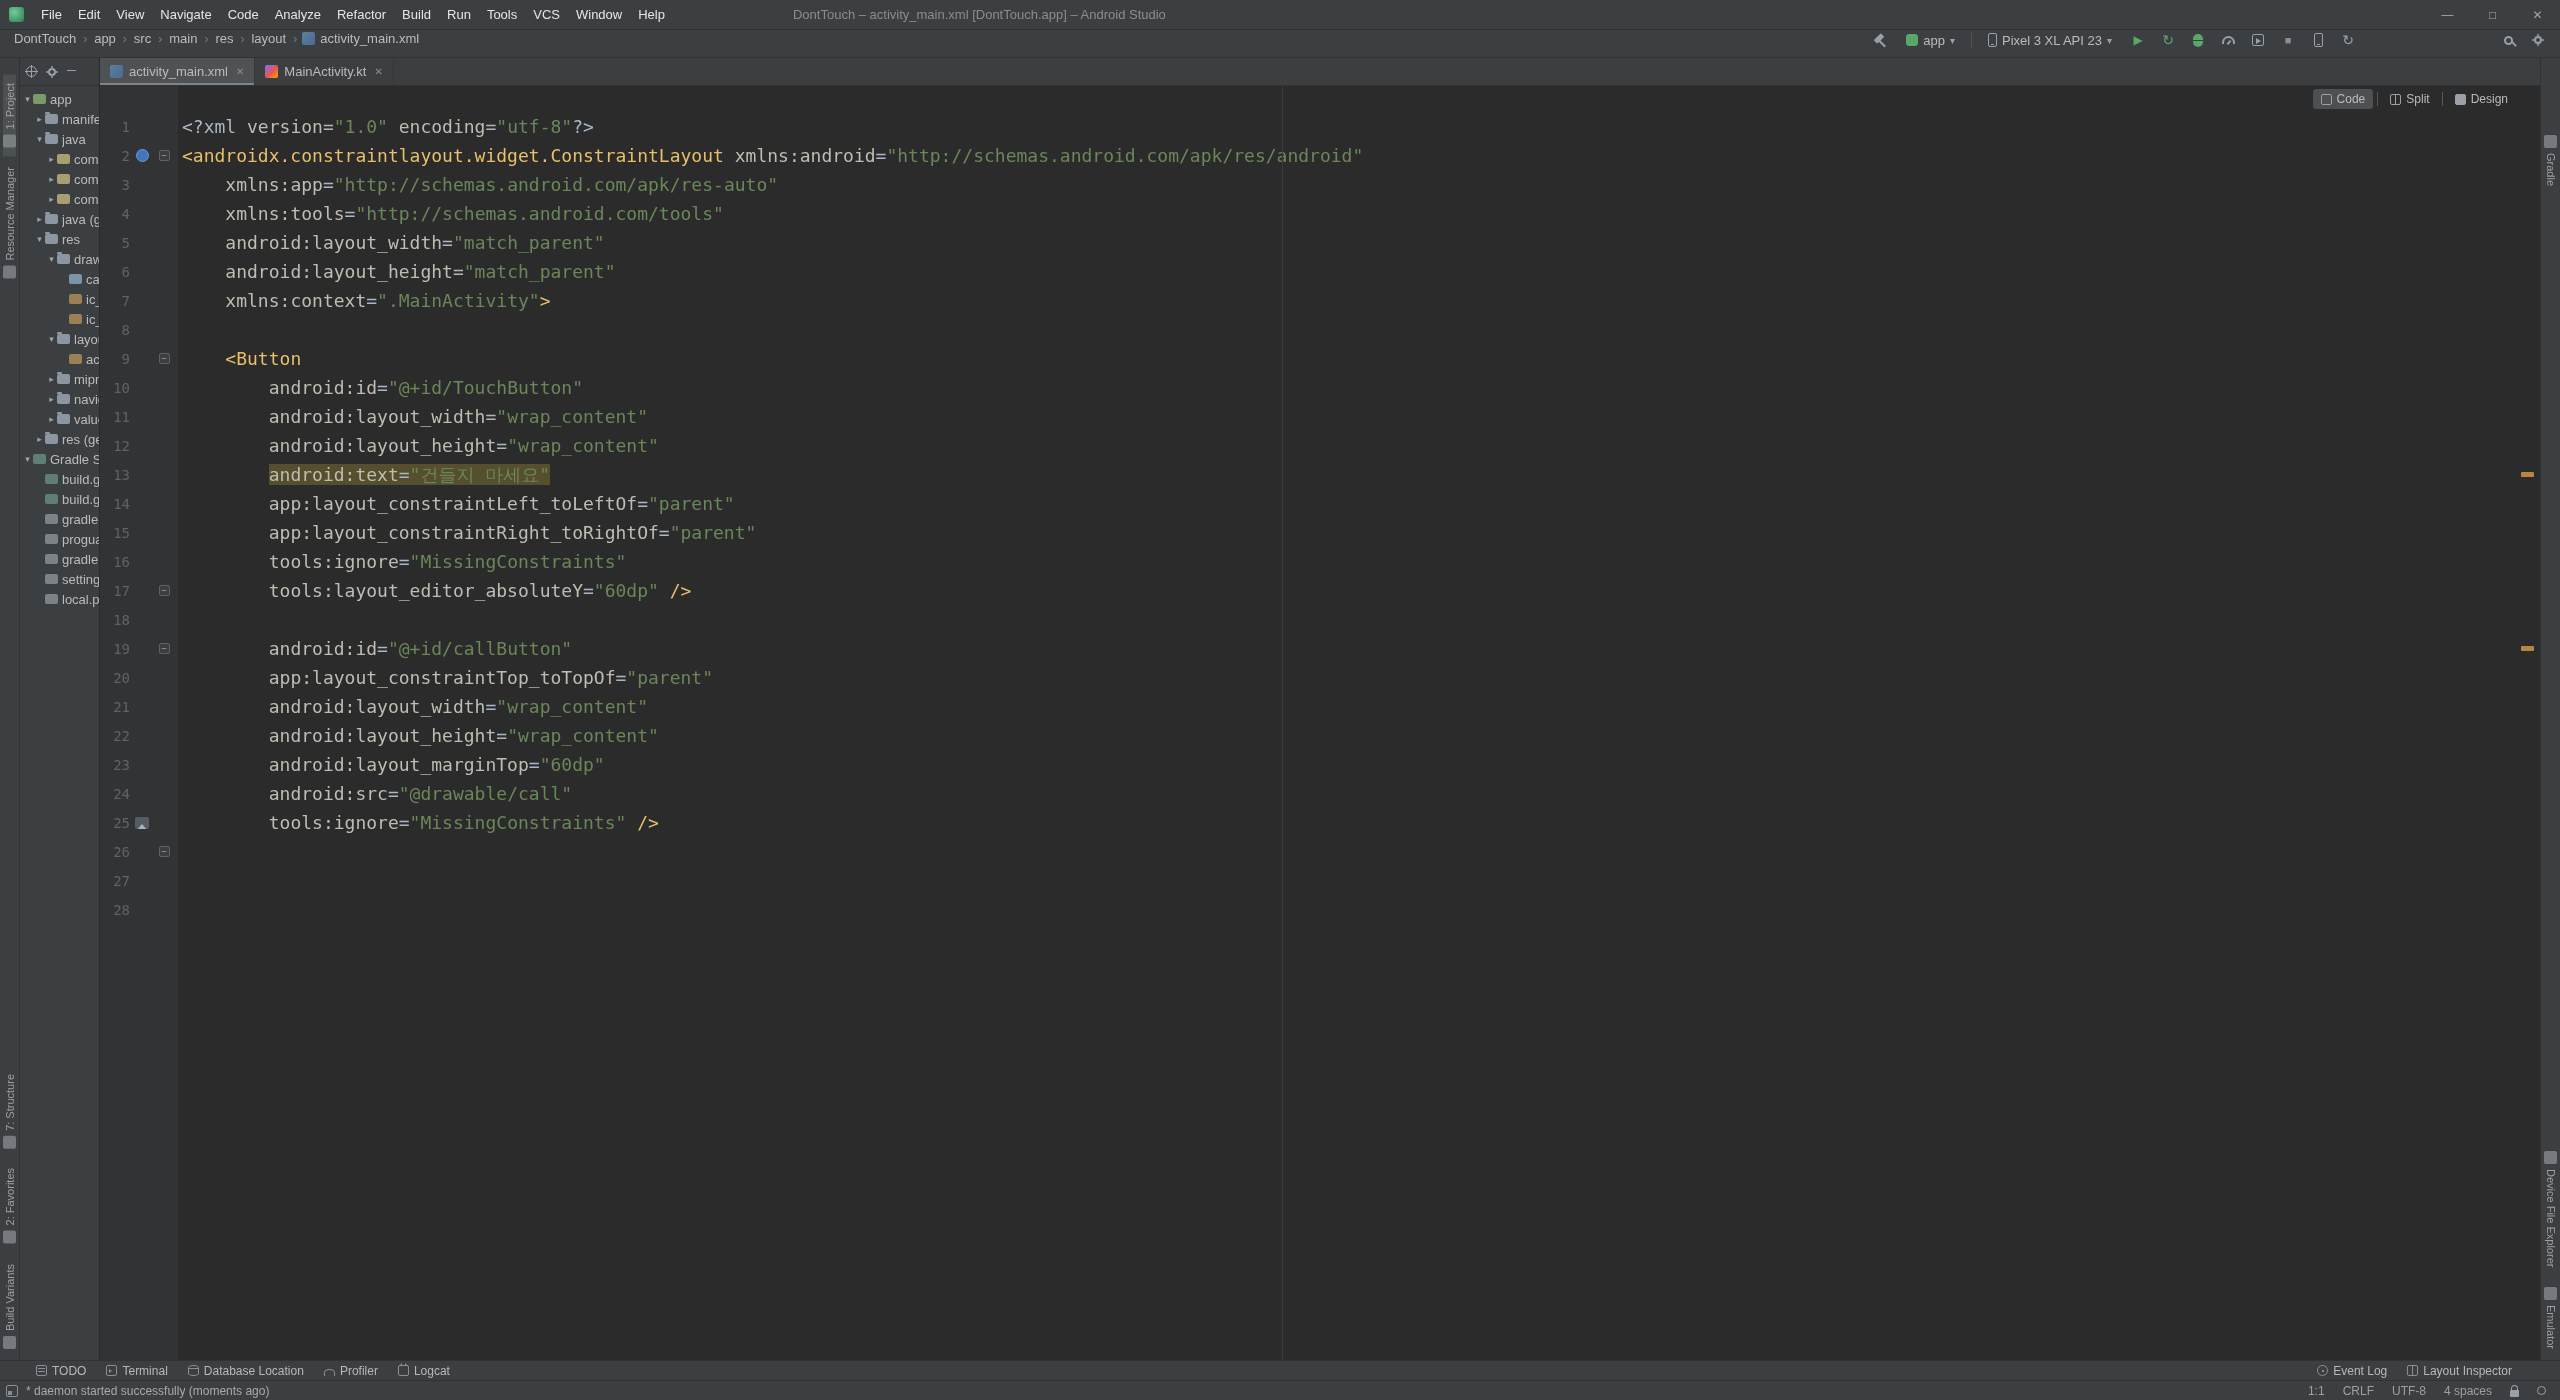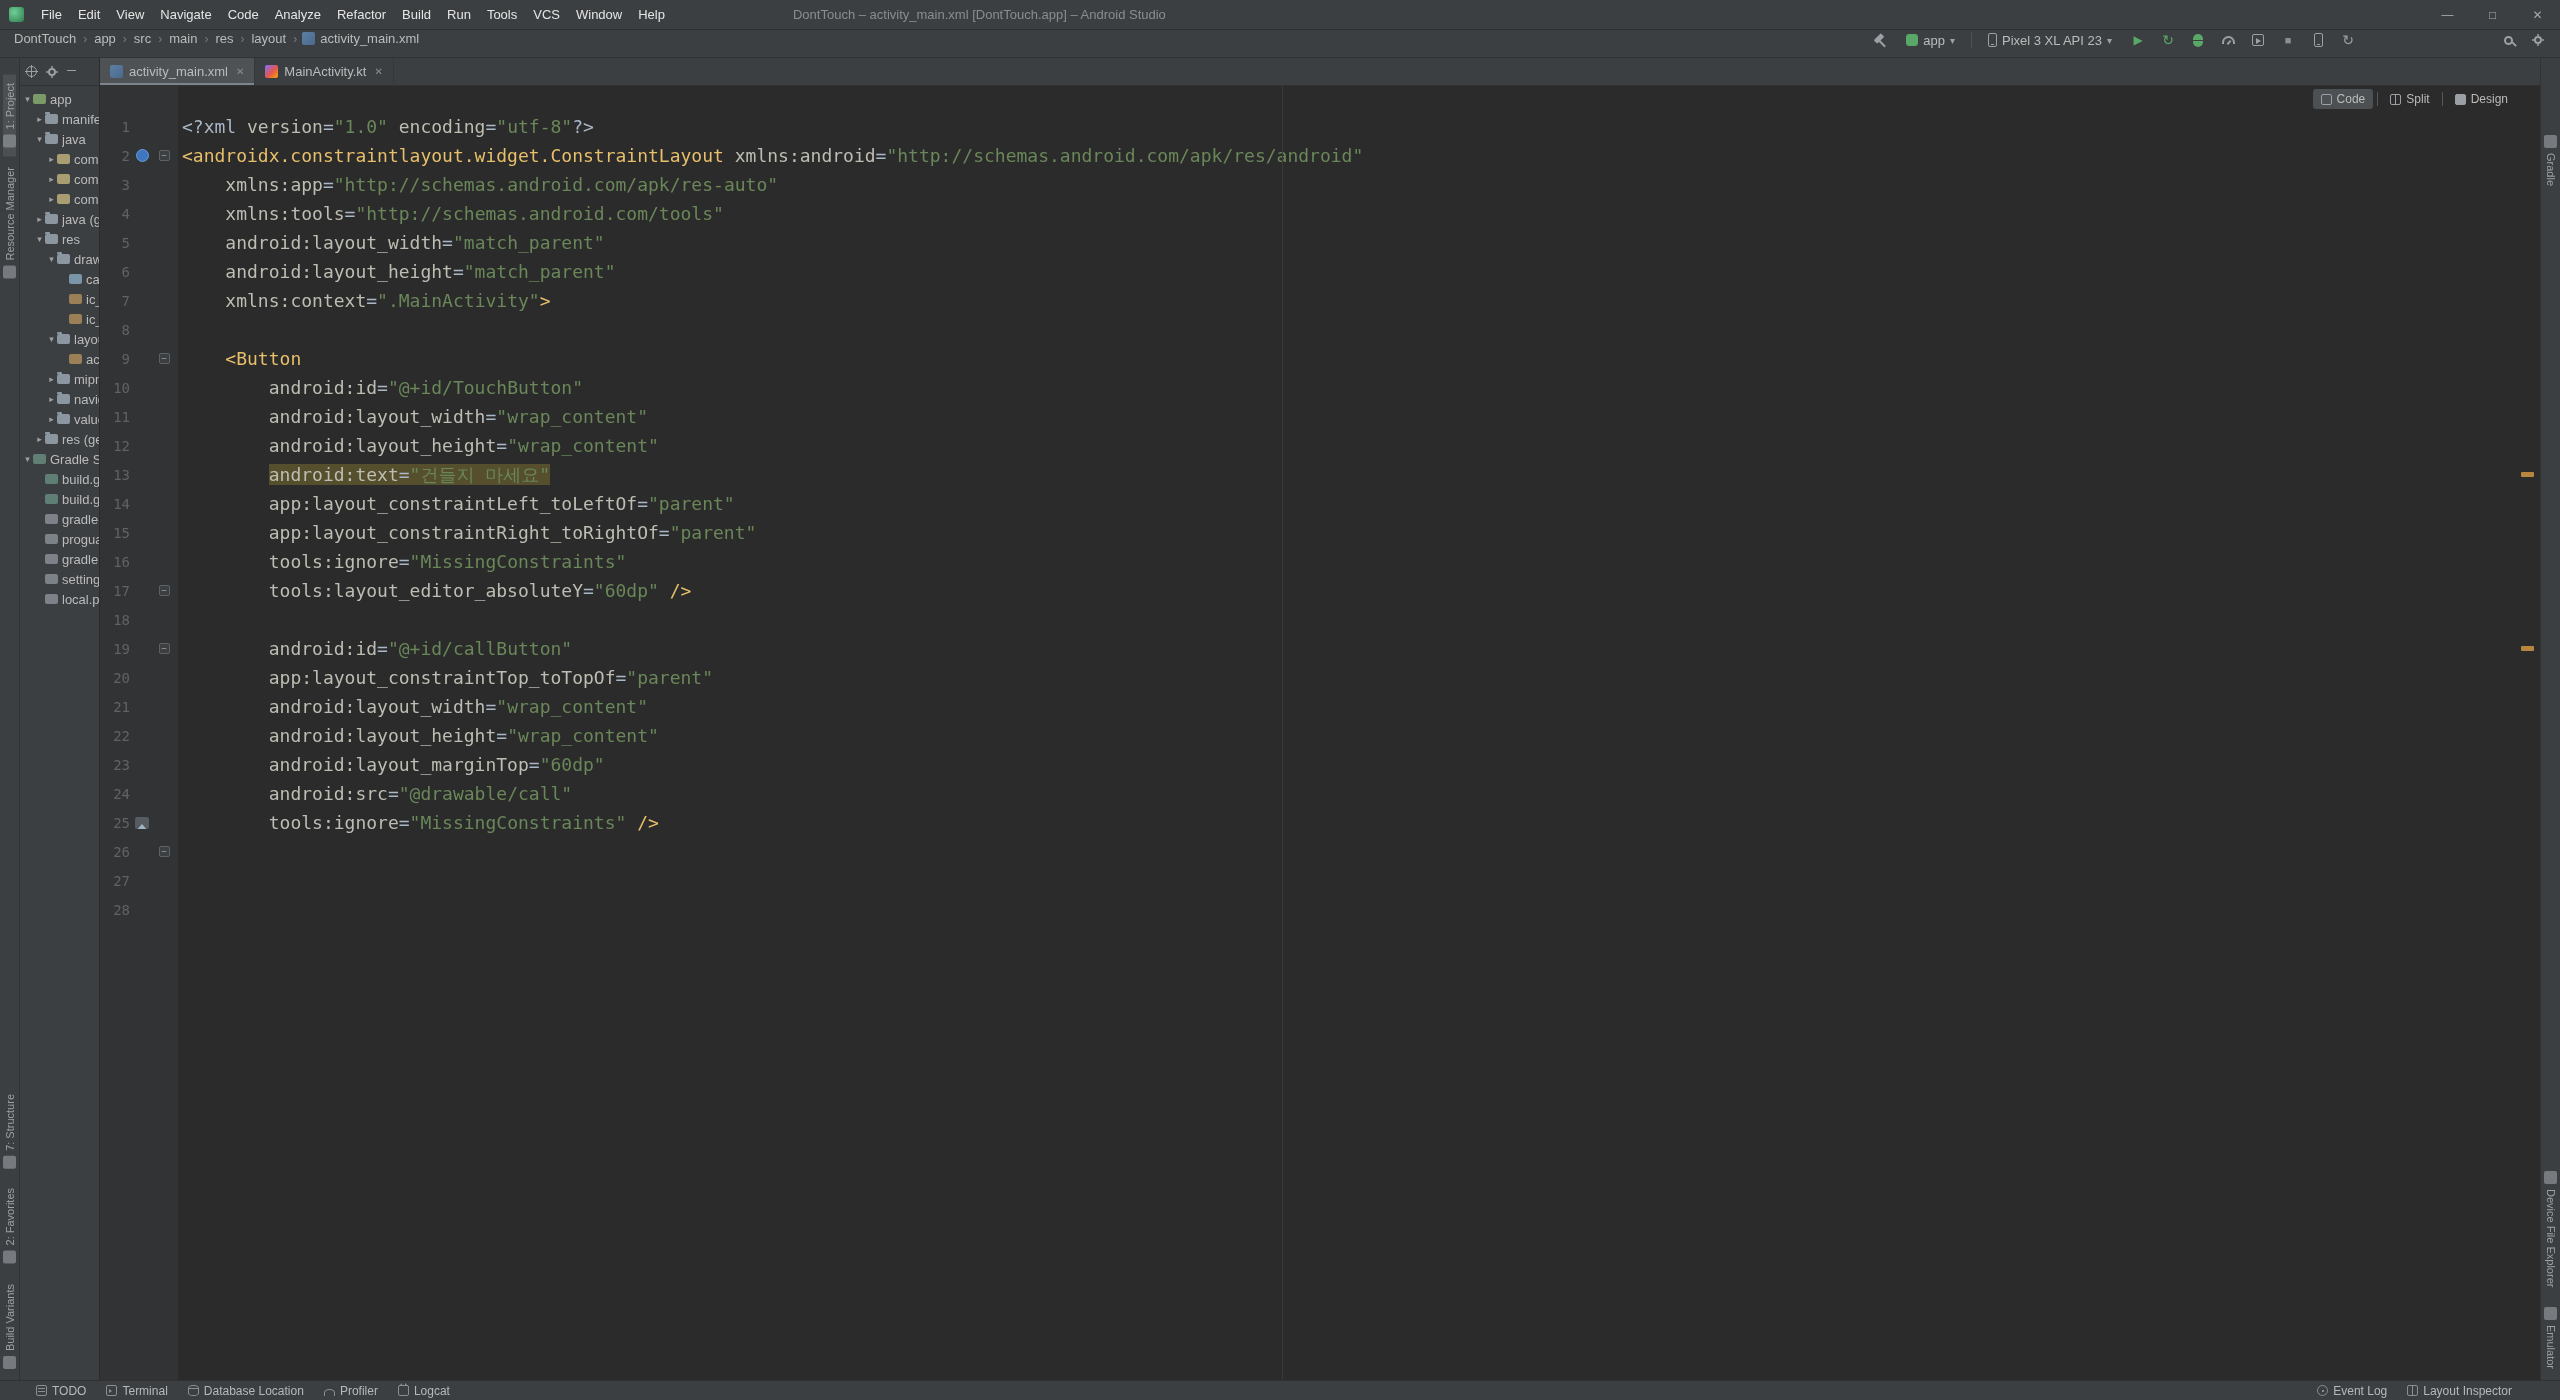--- a/index.html
+++ b/index.html
@@ -687,14 +687,26 @@
           <span class="bb-ico bi-event-log"></span>
           <span>Event Log</span>
         </div>
         <div class="bb-item">
           <span class="bb-ico bi-layout-inspector"></span>
           <span>Layout Inspector</span>
         </div>
       </div>
   </div>
 
+  <div class="statusbar">
+    <span class="sb-corner"></span>
+    <span class="sb-msg">* daemon started successfully (moments ago)</span>
+    <div class="sb-right">
+      <span>1:1</span>
+      <span>CRLF</span>
+      <span>UTF-8</span>
+      <span>4 spaces</span>
+      <span class="i-lock"></span>
+      <span class="i-dot"></span>
+    </div>
+  </div>
 
 </div>
 
 </body></html>

